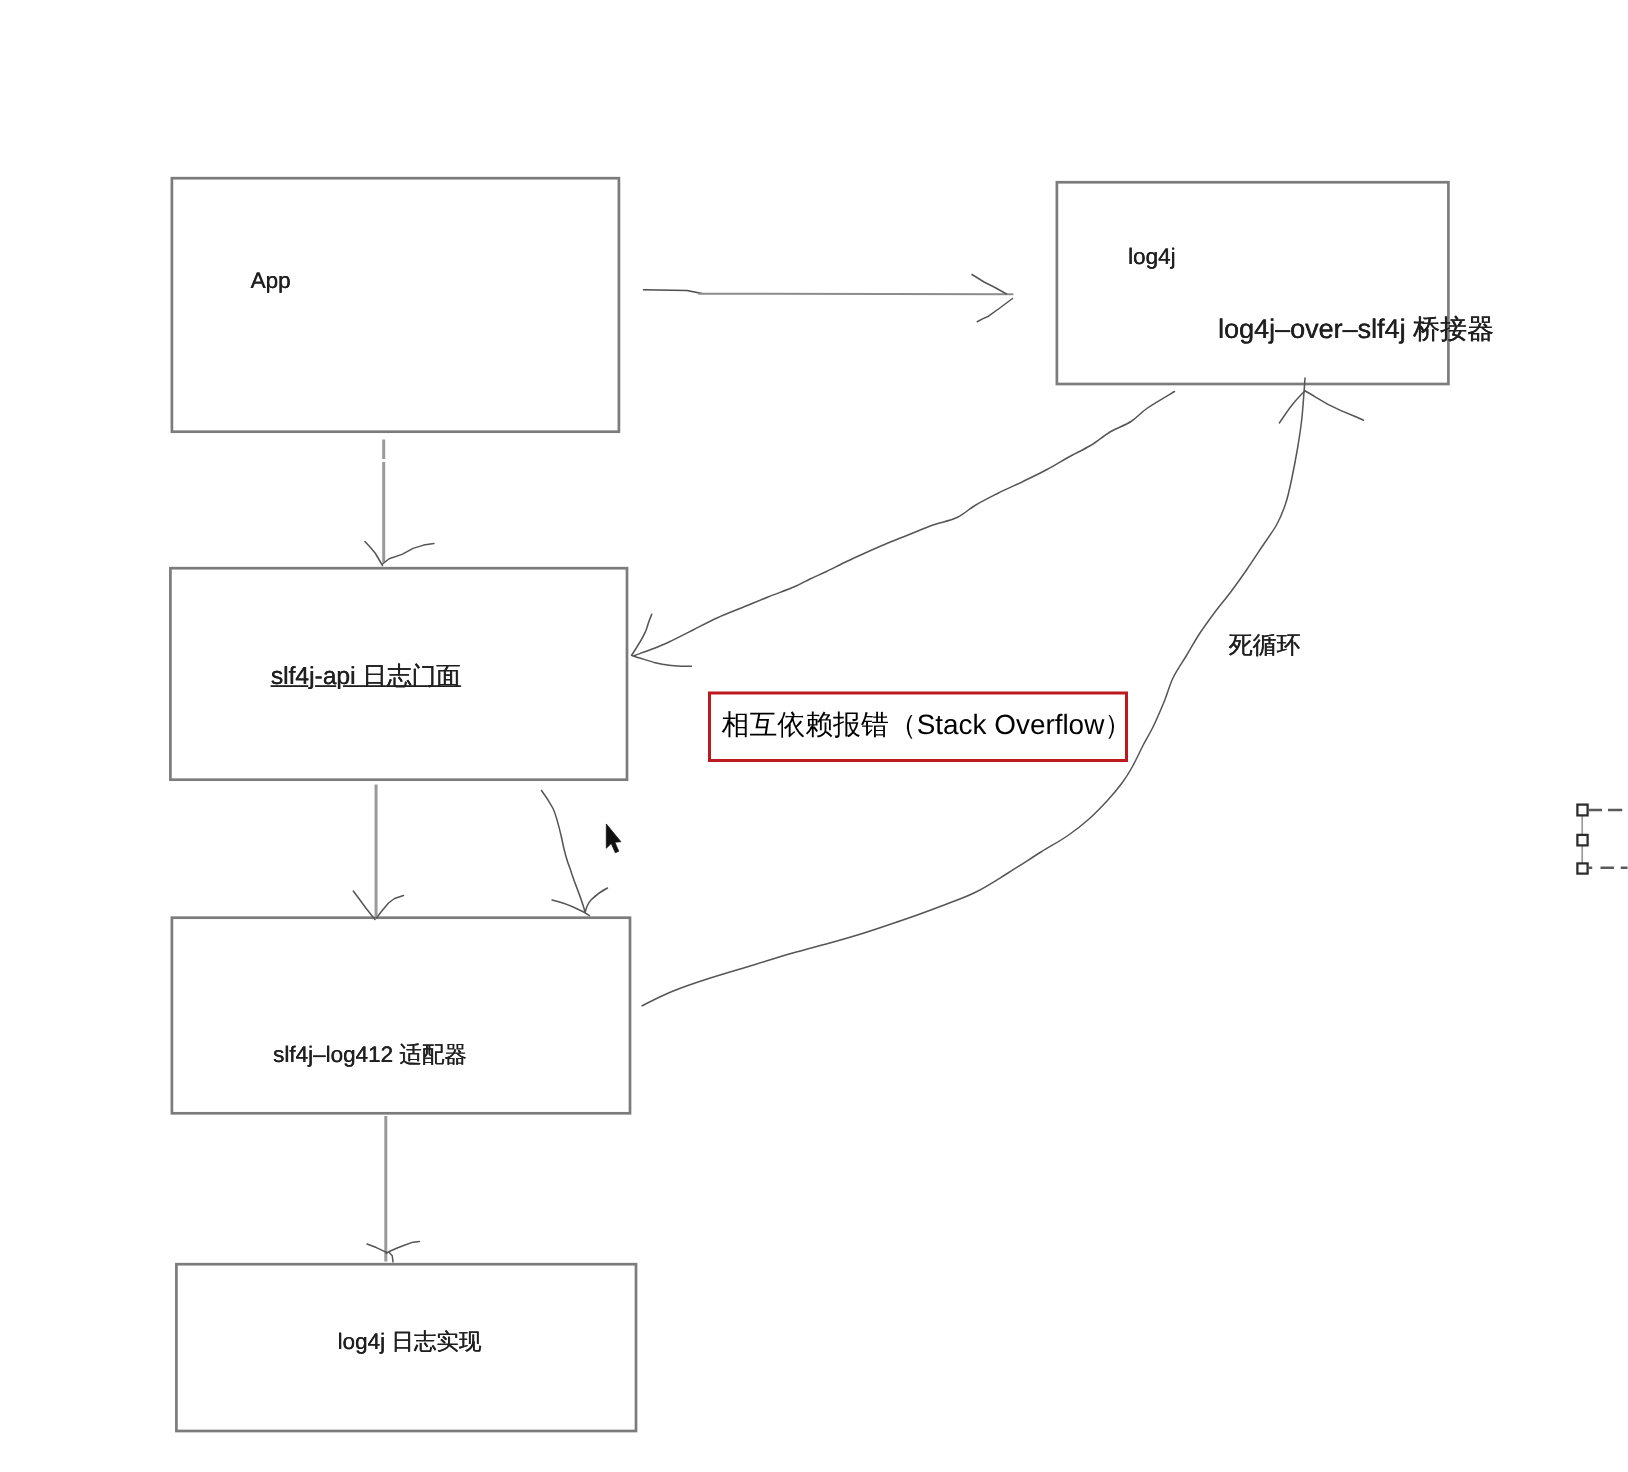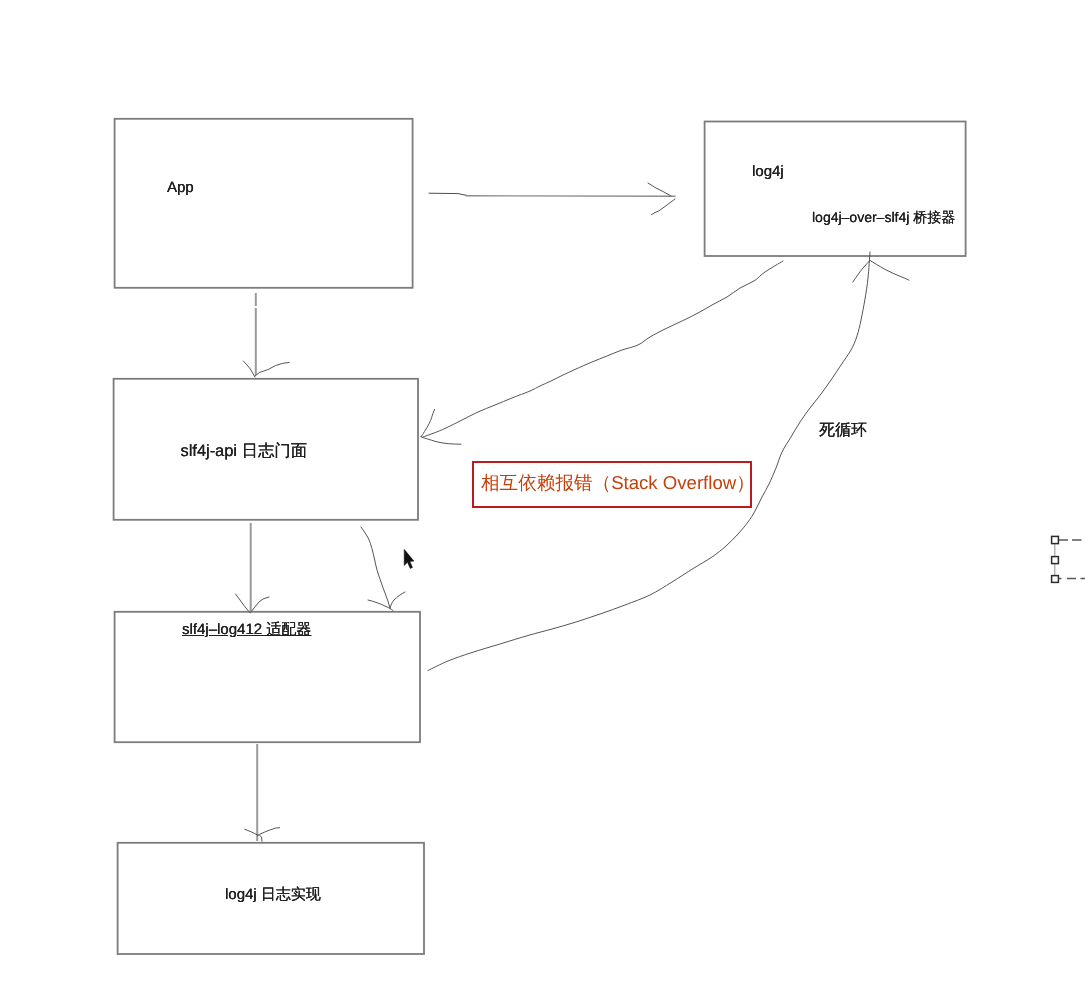--- a/index.html
+++ b/index.html
@@ -6,24 +6,24 @@
   html,body{margin:0;padding:0;background:#ffffff;}
   body{width:1085px;height:981px;overflow:hidden;
        font-family:"Liberation Sans","DejaVu Sans",sans-serif;
        -webkit-font-smoothing:antialiased;
        text-rendering:geometricPrecision;}
   #stage{position:relative;width:1085px;height:981px;background:#fff;}
   svg.layer{position:absolute;left:0;top:0;width:1085px;height:981px;overflow:visible;}
   .lbl{position:absolute;white-space:nowrap;color:#1f1f1f;line-height:1;
        text-shadow:0 0 0.4px rgba(25,25,25,0.85), 0.25px 0 0.25px rgba(25,25,25,0.6);}
   .lbl-box{font-size:15px;}
-  .lbl-bridge{font-size:14px;text-align:right;}
+  .lbl-bridge{font-size:18px;text-align:right;}
   .lbl-loop{font-size:16px;}
   .err-box{position:absolute;border:2px solid #bb1a1f;box-sizing:border-box;}
-  .err-text{position:absolute;white-space:nowrap;color:#c2410c;font-size:18.6px;line-height:1;}
+  .err-text{position:absolute;white-space:nowrap;color:#000000;font-size:18.6px;line-height:1;}
 </style>
 </head>
 <body>
 
 <div id="stage">
 
   <svg class="layer" viewBox="0 0 1085 981">
     <g fill="none" stroke="#7c7c7c" stroke-width="1.8">
       <rect x="114.6" y="118.8" width="298" height="169"></rect>
       <rect x="704.6" y="121.5" width="261" height="134.5"></rect>
@@ -65,22 +65,22 @@
       <rect x="1051.6" y="536.4" width="6.8" height="7.2" fill="#ffffff" stroke="#2b2b2b" stroke-width="1.5"></rect>
       <rect x="1051.6" y="556.6" width="6.8" height="7.0" fill="#ffffff" stroke="#2b2b2b" stroke-width="1.5"></rect>
       <rect x="1051.6" y="575.6" width="6.8" height="6.8" fill="#ffffff" stroke="#2b2b2b" stroke-width="1.5"></rect>
       <path fill="none" stroke="#5a5a5a" stroke-width="1.7" d="M1059,540 L1068,540 M1072,540 L1081.5,540"></path>
       <path fill="none" stroke="#5a5a5a" stroke-width="1.7" d="M1058.5,578.5 L1061.5,578.5 M1067,578.5 L1076,578.5 M1080.5,578.5 L1085,578.5"></path>
     </g>
   </svg>
 
   <div class="lbl lbl-box" style="left:167px;top:180px;">App</div>
   <div class="lbl lbl-box" style="left:752px;top:164px;">log4j</div>
-  <div class="lbl lbl-box" style="left:180.5px;top:442.5px;font-size:16.4px;">slf4j-api 日志门面</div>
-  <div class="lbl lbl-box" style="left:182px;top:622px;text-decoration:underline;">slf4j–log412 适配器</div>
+  <div class="lbl lbl-box" style="left:180.5px;top:442.5px;font-size:16.4px;text-decoration:underline;">slf4j-api 日志门面</div>
+  <div class="lbl lbl-box" style="left:182px;top:696px;">slf4j–log412 适配器</div>
   <div class="lbl lbl-box" style="left:211px;top:887px;margin-left:14px;">log4j 日志实现</div>
 
   <div class="lbl lbl-bridge" style="left:812px;top:210px;">log4j–over–slf4j 桥接器</div>
   <div class="lbl lbl-loop" style="left:819px;top:423px;">死循环</div>
 
   <div class="err-box" style="left:472px;top:461.4px;width:280px;height:46.2px;"></div>
   <div class="err-text" style="left:481px;top:474px;">相互依赖报错（Stack Overflow）</div>
 
   <svg class="layer" viewBox="0 0 1085 981" style="pointer-events:none">
     <path d="M404.2,549.3 L404.2,565.5 L407.5,562.3 L410.2,568.5 L412.5,567.5 L409.9,561.5 L413.9,561.1 Z" fill="#111" stroke="#111" stroke-width="0.5" stroke-linejoin="round"></path>

